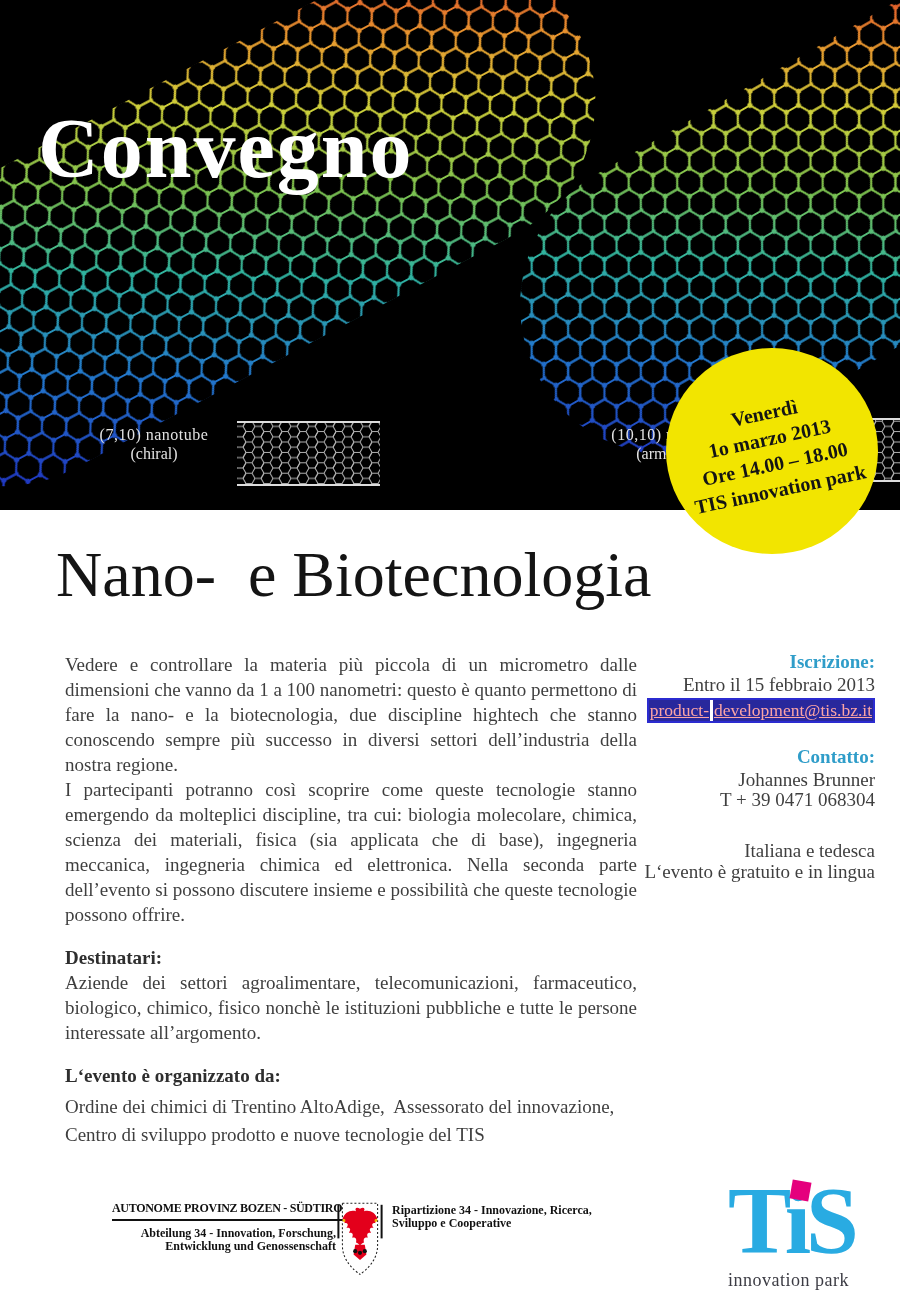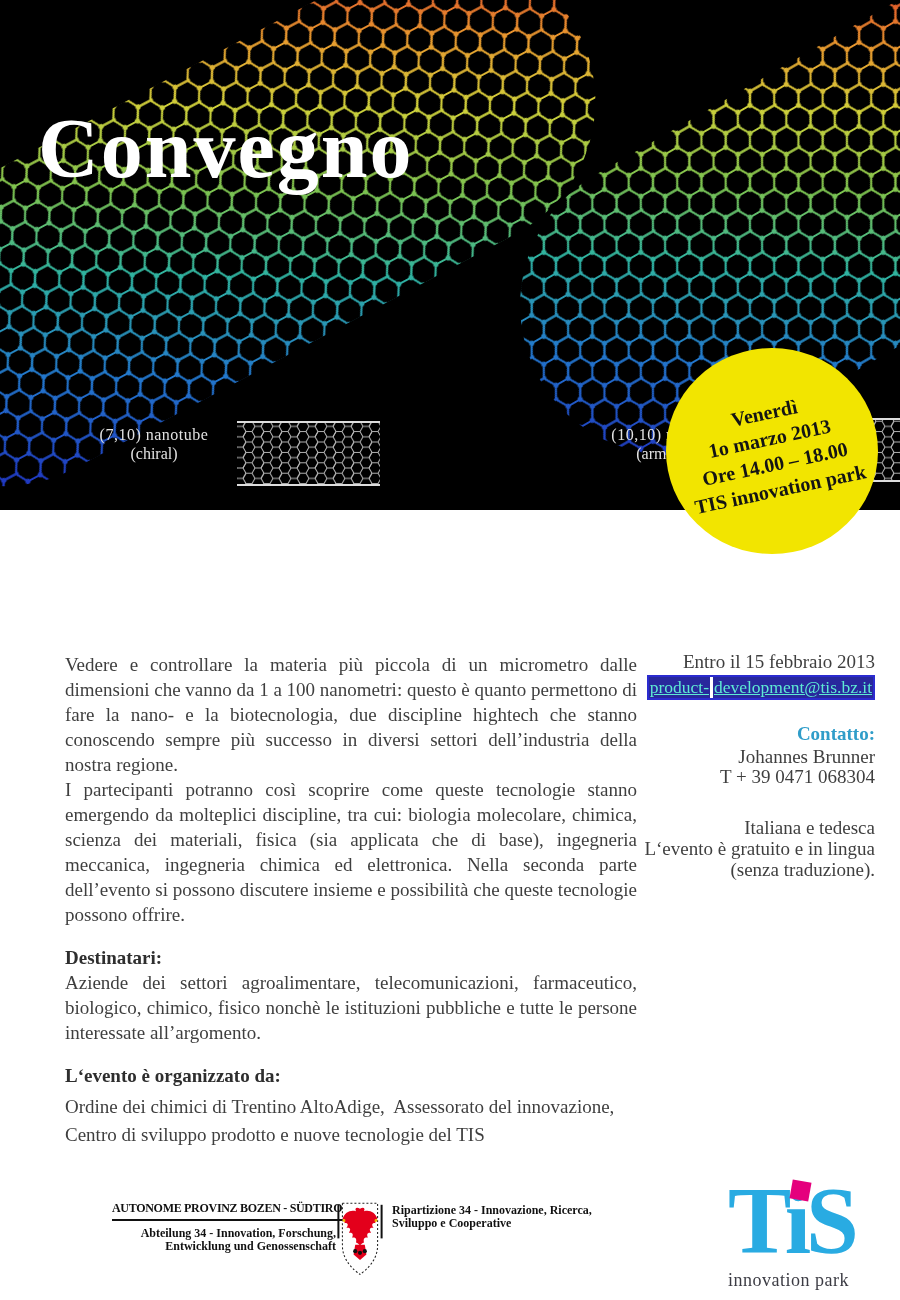--- a/index.html
+++ b/index.html
@@ -35,21 +35,21 @@
   .sec-heading{font-weight:bold;color:#2e2e2e;margin-top:18px;}
   .org-line{text-align:left;line-height:28px;white-space:pre-wrap;}
   .org-first{margin-top:5px;}
 
   
   .sidebar{position:absolute;left:635px;top:652px;width:240px;text-align:right;
            font-size:19px;line-height:20px;color:#3f3f3f;z-index:1;}
   .sb-heading{color:#2f9dc9;font-weight:bold;margin-bottom:3px;}
   .email-box{display:inline-block;border:2px solid #2b2bd0;margin-top:3px;
              font-size:17.5px;line-height:19px;background:#fff;white-space:nowrap;}
-  .email-box .seg{background:#28289c;color:#5eead4;text-decoration:underline;
+  .email-box .seg{background:#28289c;color:#fca5a5;text-decoration:underline;
                   padding:1px 1px;display:inline-block;}
   .email-box .seg.first{margin-right:3px;}
   .sb-block{margin-top:24px;}
   .sb-note{margin-top:30px;line-height:21px;}
 
   
   .gov-de{position:absolute;left:112px;top:1198px;width:224px;z-index:1;}
   .gov-it{position:absolute;left:392px;top:1198px;width:256px;z-index:1;}
   .gov-title{font-size:12px;font-weight:bold;color:#111;letter-spacing:-.3px;
              white-space:nowrap;border-bottom:2px solid #111;padding-bottom:3px;
@@ -149,45 +149,46 @@
 
   <div class="badge">
     <div class="badge-text">
       <div>Venerdì</div>
       <div>1o marzo 2013</div>
       <div>Ore 14.00 – 18.00</div>
       <div>TIS innovation park</div>
     </div>
   </div>
 
+  <div class="main-title">Nano-  e Biotecnologia</div>
 
   <div class="body-col">
     <p>Vedere e controllare la materia più piccola di un micrometro dalle dimensioni che vanno da 1 a 100 nanometri: questo è quanto permettono di fare la nano- e la biotecnologia, due discipline hightech che stanno conoscendo sempre più successo in diversi settori dell’industria della nostra regione.</p>
     <p>I partecipanti potranno così scoprire come queste tecnologie stanno emergendo da molteplici discipline, tra cui: biologia molecolare, chimica, scienza dei materiali, fisica (sia applicata che di base), ingegneria meccanica, ingegneria chimica ed elettronica. Nella seconda parte dell’evento si possono discutere insieme e possibilità che queste tecnologie possono offrire.</p>
     <div class="sec-heading">Destinatari:</div>
     <p>Aziende dei settori agroalimentare, telecomunicazioni, farmaceutico, biologico, chimico, fisico nonchè le istituzioni pubbliche e tutte le persone interessate all’argomento.</p>
     <div class="sec-heading">L‘evento è organizzato da:</div>
     <div class="org-line org-first">Ordine dei chimici di Trentino AltoAdige,  Assessorato del innovazione,</div>
     <div class="org-line">Centro di sviluppo prodotto e nuove tecnologie del TIS</div>
   </div>
 
   <div class="sidebar">
+    <div class="sb-heading">Iscrizione:</div>
     <div>Entro il 15 febbraio 2013</div>
     <span class="email-box"><span class="seg first">product-</span><span class="seg">development@tis.bz.it</span></span>
 
     <div class="sb-block">
       <div class="sb-heading">Contatto:</div>
       <div>Johannes Brunner</div>
       <div>T + 39 0471 068304</div>
     </div>
 
     <div class="sb-note">
       <div>Italiana e tedesca</div>
       <div>L‘evento è gratuito e in lingua</div>
-      <div>(senza traduzione).</div>
     </div>
   </div>
 
   <div class="gov-de">
     <span class="gov-title">AUTONOME PROVINZ BOZEN - SÜDTIROL</span>
     <div class="gov-dept">
       <div>Abteilung 34 - Innovation, Forschung,</div>
       <div>Entwicklung und Genossenschaft</div>
     </div>
   </div>

